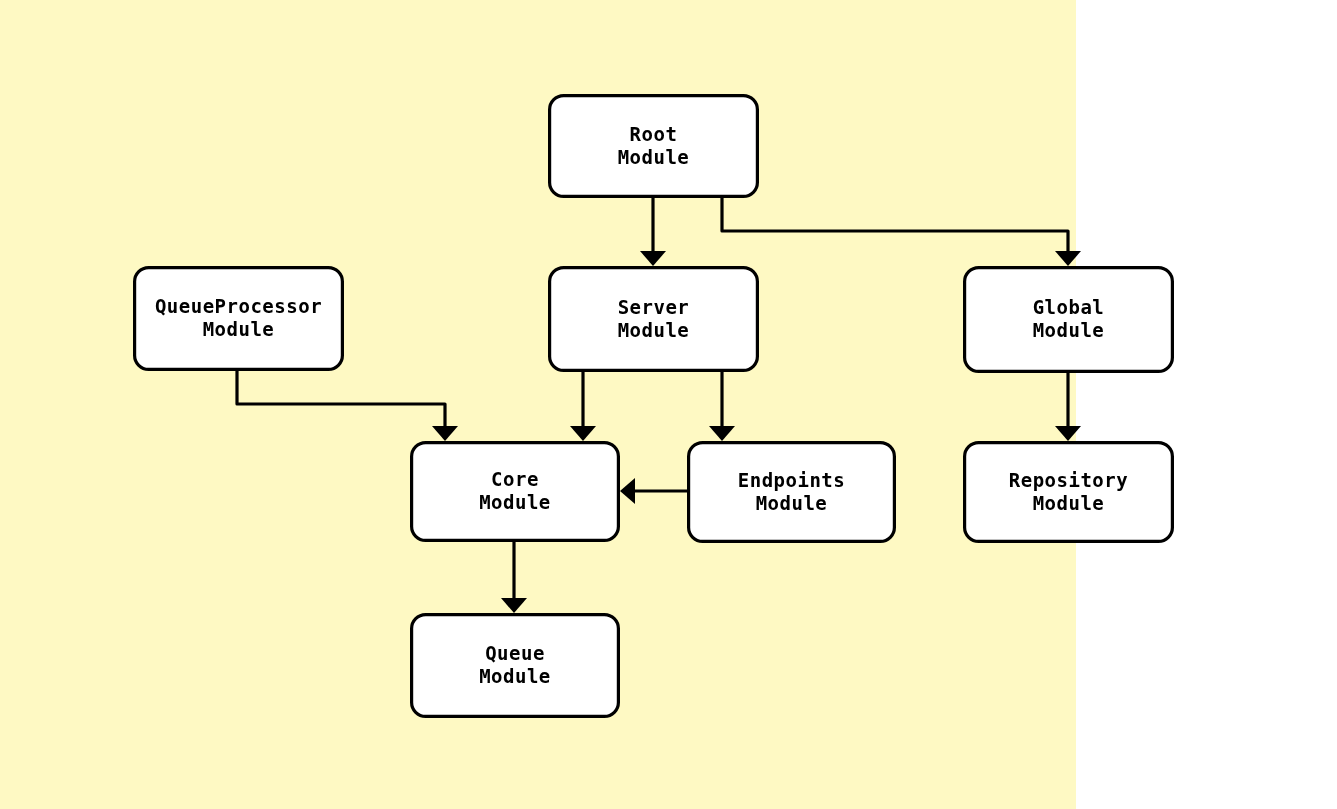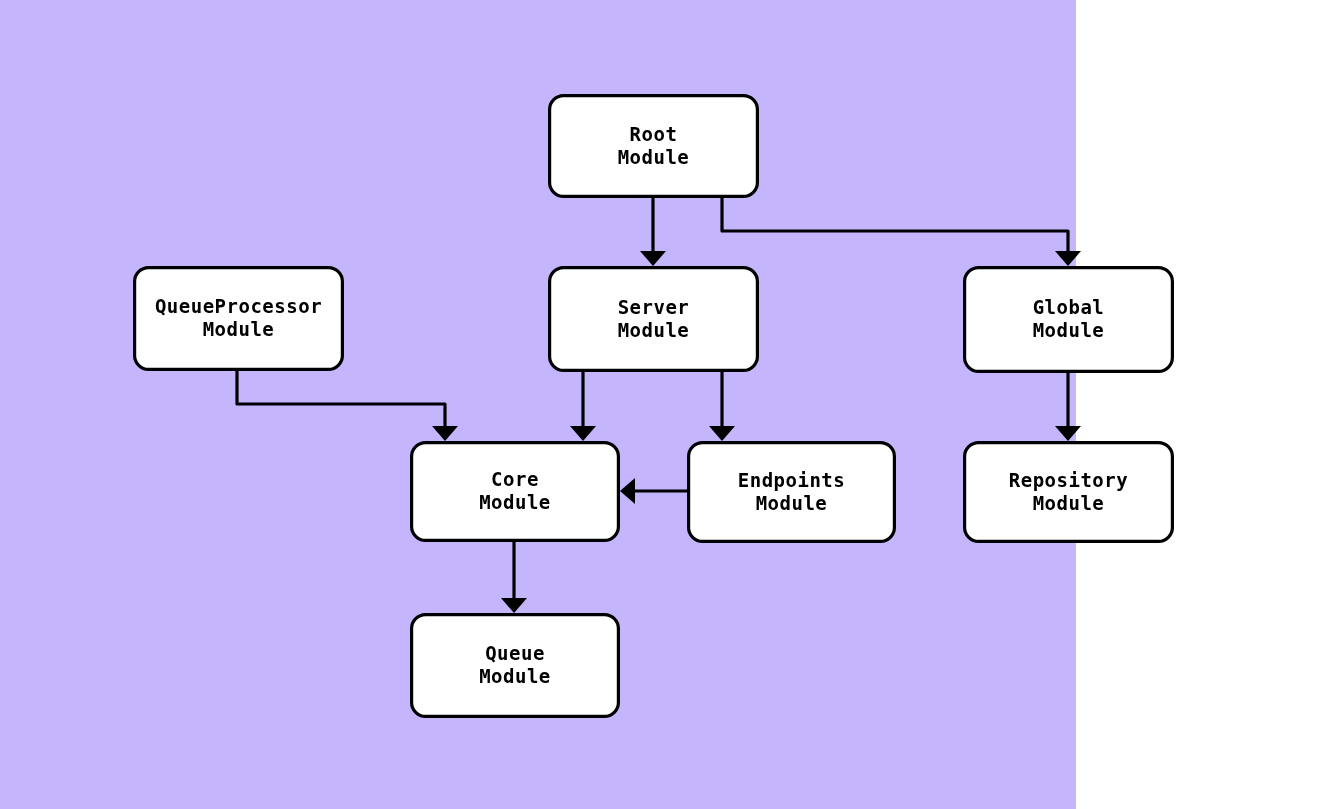--- a/index.html
+++ b/index.html
@@ -11,21 +11,21 @@
   body {
     width: 1337px;
     height: 809px;
     overflow: hidden;
     font-family: "DejaVu Sans Mono", "Liberation Mono", monospace;
   }
   #diagram-root {
     position: relative;
     width: 1076px;
     height: 809px;
-    background: #c4b5fd;
+    background: #fef9c3;
   }
   svg#diagram-canvas {
     display: block;
     width: 1337px;
     height: 809px;
   }
   .node-shape {
     fill: #ffffff;
     stroke: #000000;
     stroke-width: 3.2;

